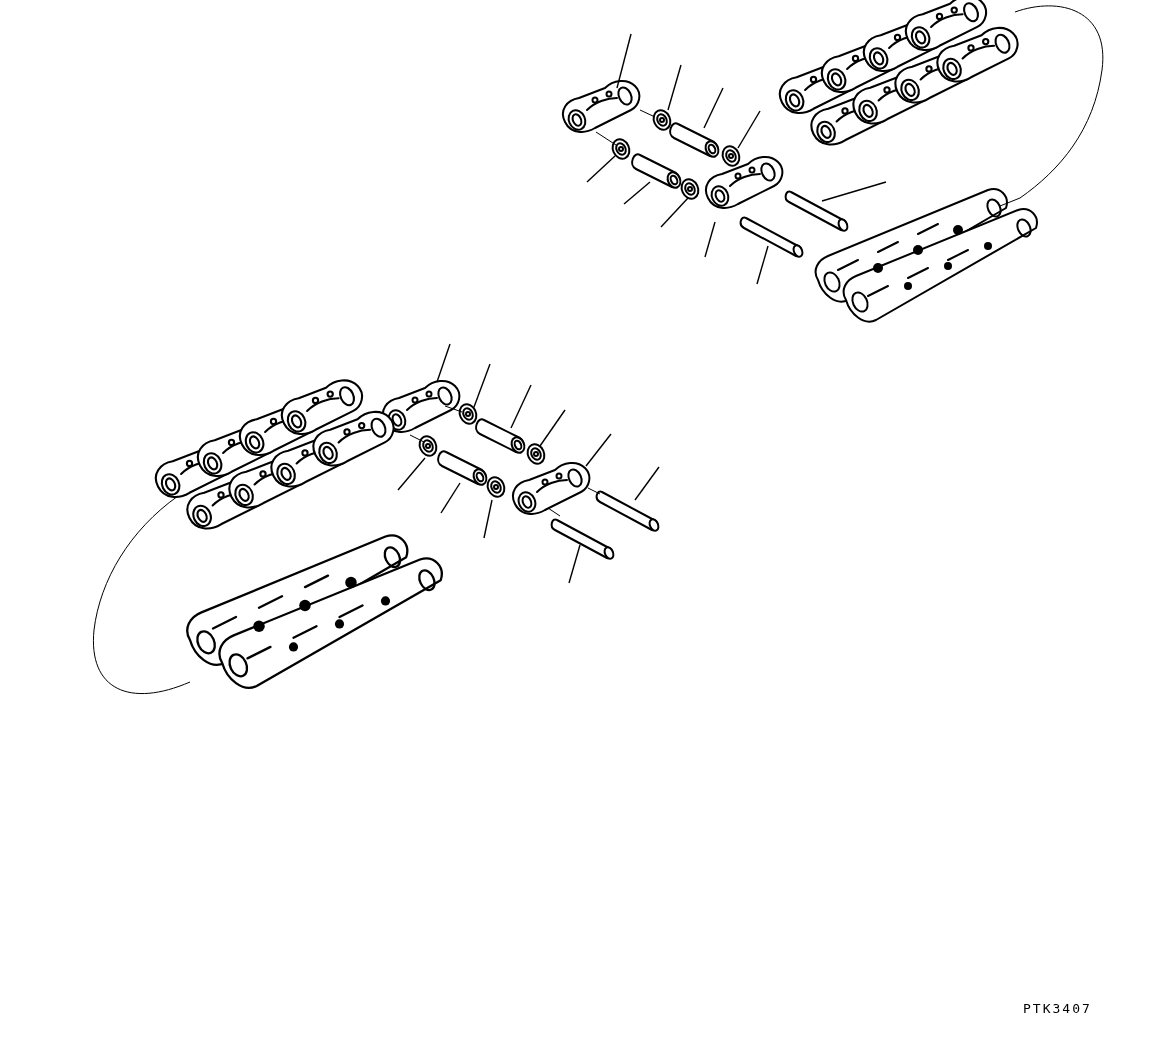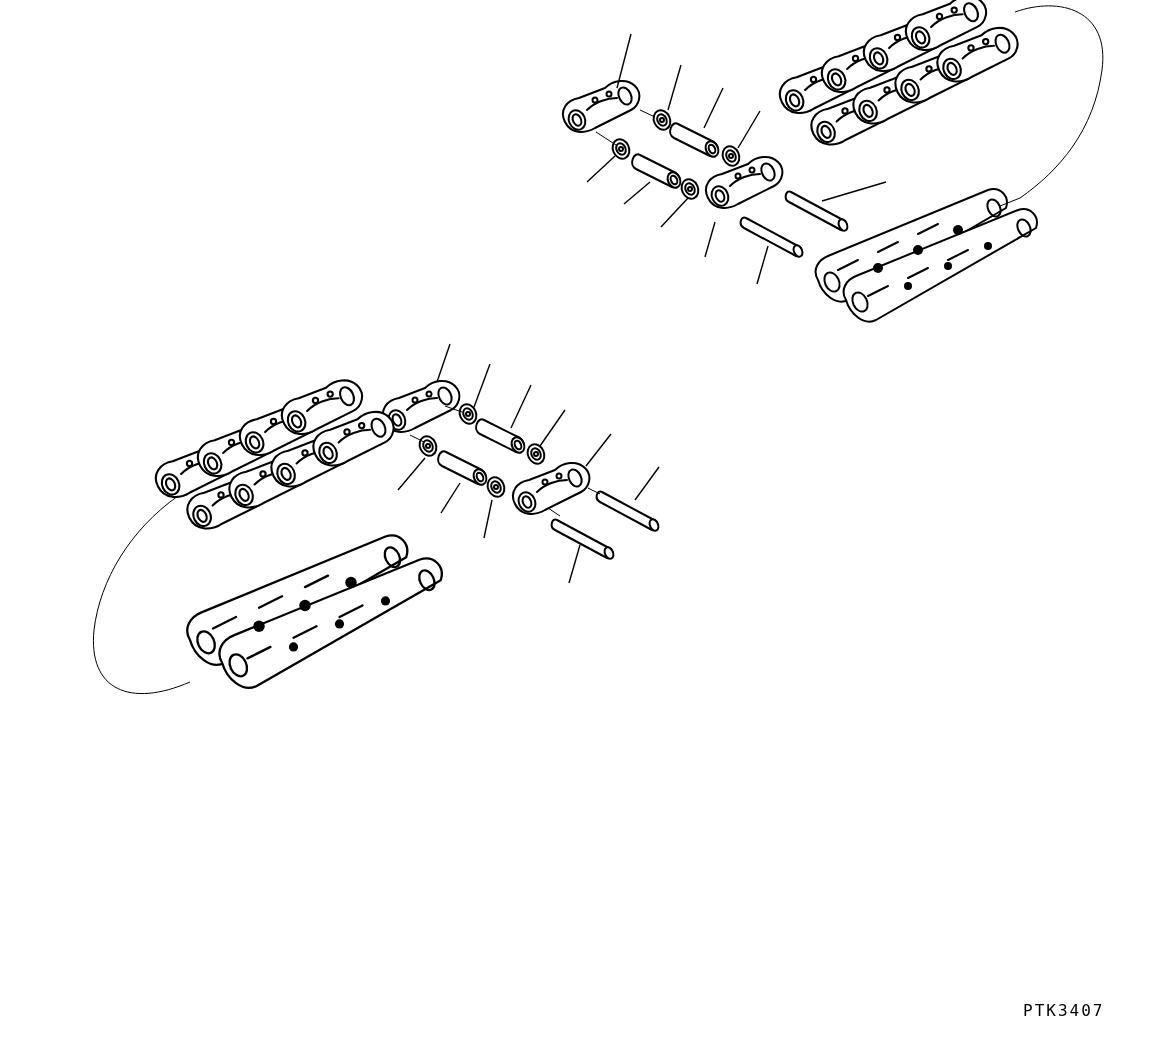--- a/index.html
+++ b/index.html
@@ -3,21 +3,21 @@
 <meta charset="utf-8">
 <style>
   html, body { margin: 0; padding: 0; background: #ffffff; }
   body { width: 1168px; height: 1045px; position: relative; overflow: hidden; font-family: "DejaVu Sans Mono", monospace; }
   #diagram { position: absolute; left: 0; top: 0; width: 1168px; height: 1045px; }
   .ink { stroke: #000; fill: none; stroke-width: 2; stroke-linejoin: round; stroke-linecap: round; }
   .inkw { stroke: #000; fill: #fff; stroke-width: 2; stroke-linejoin: round; }
   .thin { stroke: #000; fill: none; stroke-width: 1; }
   .lead { stroke: #000; stroke-width: 1.4; fill: none; }
   .solid { fill: #000; }
-  #fig-code { position: absolute; left: 1023px; top: 1001px; font-size: 16px; letter-spacing: 2px; color: #000; }
+  #fig-code { position: absolute; left: 1023px; top: 1001px; font-size: 13px; letter-spacing: 2px; color: #000; }
 </style>
 </head>
 <body>
 
 <svg id="diagram" viewBox="0 0 1168 1045" xmlns="http://www.w3.org/2000/svg">
   <defs>
 
     <g id="link">
       <path class="inkw" d="M0,30 C-6,18 2,8 14,6 L40,-4 C48,-12 62,-14 70,-6 C78,2 74,14 66,18 L30,36 C20,42 6,42 0,30 Z"></path>
       <ellipse class="ink" cx="12" cy="28" rx="8" ry="10" transform="rotate(-25 12 28)"></ellipse>

